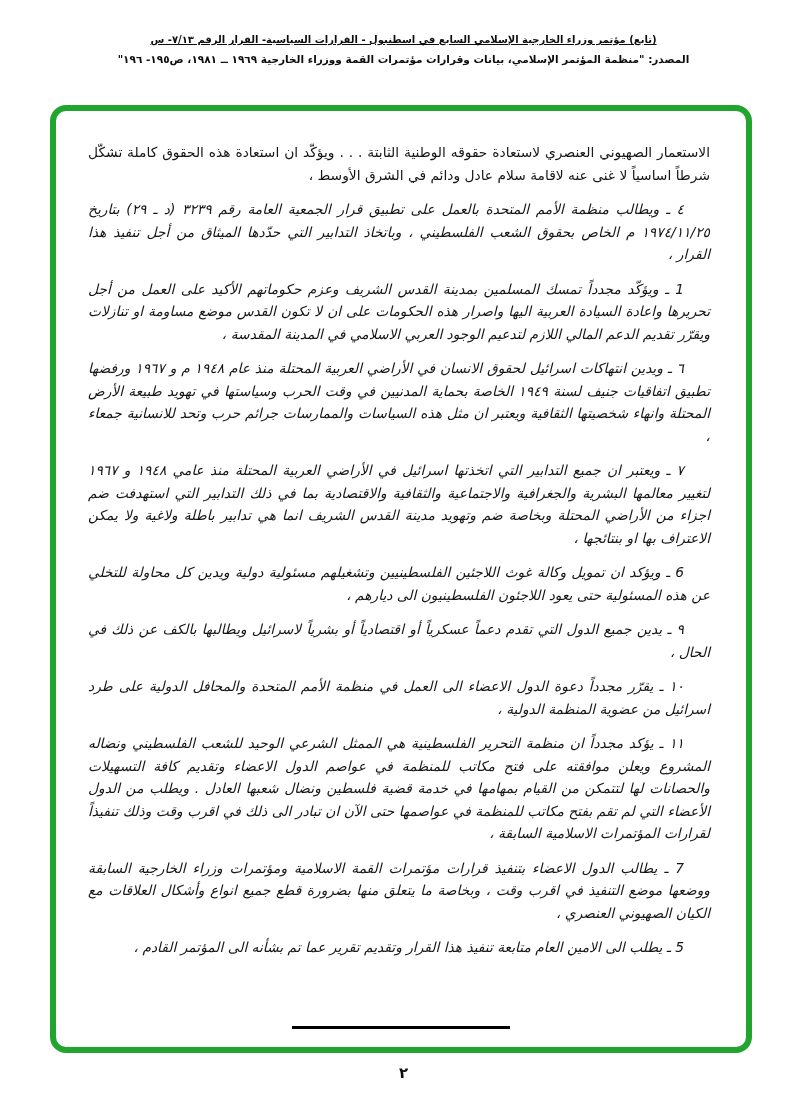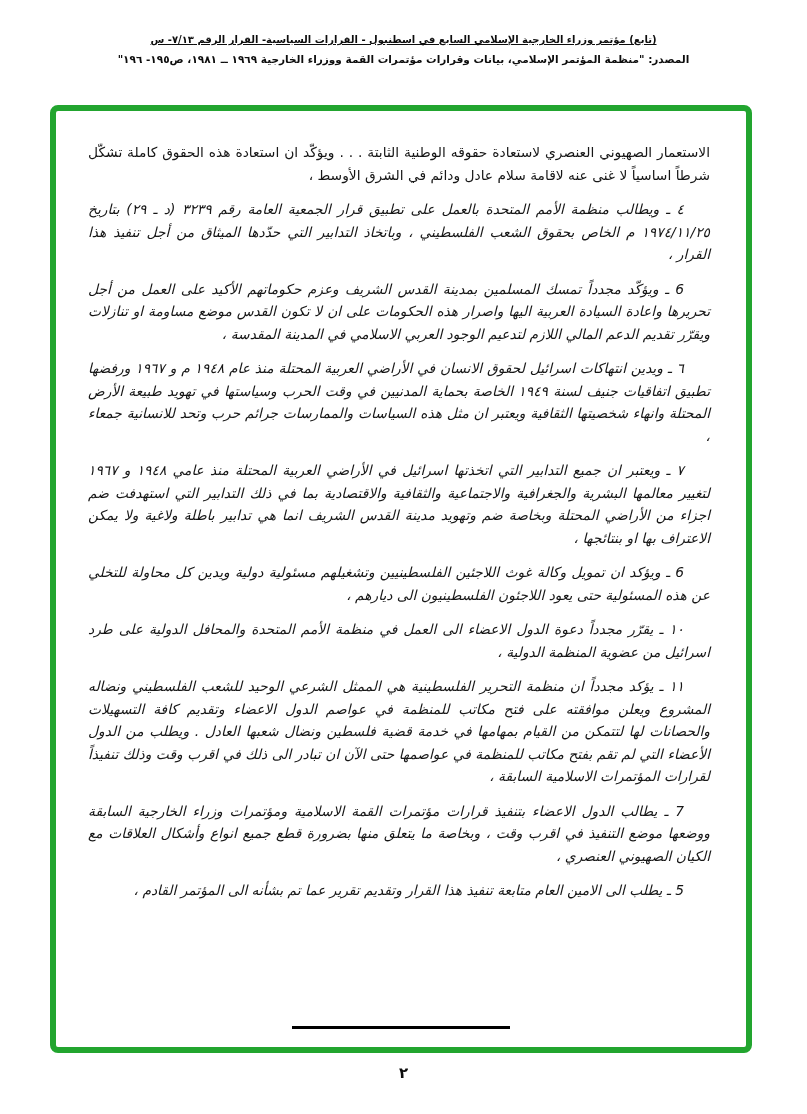--- a/index.html
+++ b/index.html
@@ -39,21 +39,21 @@
     margin-top: 8px;
     white-space: nowrap;
   }
   .green-frame {
     position: absolute;
     left: 50px;
     top: 105px;
     width: 690px;
     height: 936px;
     border: 6px solid #22A52F;
-    border-radius: 8px;
+    border-radius: 16px;
     background: #ffffff;
   }
   .doc-body {
     position: absolute;
     top: 0;
     bottom: 0;
     left: 0;
     right: 0;
     padding: 30px 36px 0 32px;
     direction: rtl;
@@ -97,24 +97,25 @@
 
   <header class="doc-header">
     <div class="line1">(تابع) مؤتمر وزراء الخارجية الإسلامي السابع في اسطنبول - القرارات السياسية- القرار الرقم ٧/١٣- س</div>
     <div class="line2">المصدر: "منظمة المؤتمر الإسلامي، بيانات وقرارات مؤتمرات القمة ووزراء الخارجية ١٩٦٩ ــ ١٩٨١، ص١٩٥- ١٩٦"</div>
   </header>
 
   <div class="green-frame">
     <div class="doc-body">
       <p class="para continuation">الاستعمار الصهيوني العنصري لاستعادة حقوقه الوطنية الثابتة . . .  ويؤكّد ان استعادة هذه الحقوق كاملة تشكّل شرطاً اساسياً لا غنى عنه لاقامة سلام عادل ودائم في الشرق الأوسط ،</p>
       <p class="para numbered">٤ ـ ويطالب منظمة الأمم المتحدة بالعمل على تطبيق قرار الجمعية العامة رقم ٣٢٣٩ (د ـ ٢٩) بتاريخ ١٩٧٤/١١/٢٥ م الخاص بحقوق الشعب الفلسطيني ، وباتخاذ التدابير التي حدّدها الميثاق من أجل تنفيذ هذا القرار ،</p>
-      <p class="para numbered">6 ـ ويؤكّد مجدداً تمسك المسلمين بمدينة القدس الشريف وعزم حكوماتهم الأكيد على العمل من أجل تحريرها واعادة السيادة العربية اليها واصرار هذه الحكومات على ان لا تكون القدس موضع مساومة او تنازلات ويقرّر تقديم الدعم المالي اللازم لتدعيم الوجود العربي الاسلامي في المدينة المقدسة ،</p>
+      <p class="para numbered">1 ـ ويؤكّد مجدداً تمسك المسلمين بمدينة القدس الشريف وعزم حكوماتهم الأكيد على العمل من أجل تحريرها واعادة السيادة العربية اليها واصرار هذه الحكومات على ان لا تكون القدس موضع مساومة او تنازلات ويقرّر تقديم الدعم المالي اللازم لتدعيم الوجود العربي الاسلامي في المدينة المقدسة ،</p>
       <p class="para numbered">٦ ـ ويدين انتهاكات اسرائيل لحقوق الانسان في الأراضي العربية المحتلة منذ عام ١٩٤٨ م و ١٩٦٧ ورفضها تطبيق اتفاقيات جنيف لسنة ١٩٤٩ الخاصة بحماية المدنيين في وقت الحرب وسياستها في تهويد طبيعة الأرض المحتلة وانهاء شخصيتها الثقافية ويعتبر ان مثل هذه السياسات والممارسات جرائم حرب وتحد للانسانية جمعاء ،</p>
       <p class="para numbered">٧ ـ ويعتبر ان جميع التدابير التي اتخذتها اسرائيل في الأراضي العربية المحتلة منذ عامي ١٩٤٨ و ١٩٦٧ لتغيير معالمها البشرية والجغرافية والاجتماعية والثقافية والاقتصادية بما في ذلك التدابير التي استهدفت ضم اجزاء من الأراضي المحتلة وبخاصة ضم وتهويد مدينة القدس الشريف انما هي تدابير باطلة ولاغية ولا يمكن الاعتراف بها او بنتائجها ،</p>
       <p class="para numbered">6 ـ ويؤكد ان تمويل وكالة غوث اللاجئين الفلسطينيين وتشغيلهم مسئولية دولية ويدين كل محاولة للتخلي عن هذه المسئولية حتى يعود اللاجئون الفلسطينيون الى ديارهم ،</p>
+      <p class="para numbered">٩ ـ يدين جميع الدول التي تقدم دعماً عسكرياً أو اقتصادياً أو بشرياً لاسرائيل ويطالبها بالكف عن ذلك في الحال ،</p>
       <p class="para numbered">١٠ ـ يقرّر مجدداً دعوة الدول الاعضاء الى العمل في منظمة الأمم المتحدة والمحافل الدولية على طرد اسرائيل من عضوية المنظمة الدولية ،</p>
       <p class="para numbered">١١ ـ يؤكد مجدداً ان منظمة التحرير الفلسطينية هي الممثل الشرعي الوحيد للشعب الفلسطيني ونضاله المشروع ويعلن موافقته على فتح مكاتب للمنظمة في عواصم الدول الاعضاء وتقديم كافة التسهيلات والحصانات لها لتتمكن من القيام بمهامها في خدمة قضية فلسطين ونضال شعبها العادل . ويطلب من الدول الأعضاء التي لم تقم بفتح مكاتب للمنظمة في عواصمها حتى الآن ان تبادر الى ذلك في اقرب وقت وذلك تنفيذاً لقرارات المؤتمرات الاسلامية السابقة ،</p>
       <p class="para numbered">7 ـ يطالب الدول الاعضاء بتنفيذ قرارات مؤتمرات القمة الاسلامية ومؤتمرات وزراء الخارجية السابقة ووضعها موضع التنفيذ في اقرب وقت ، وبخاصة ما يتعلق منها بضرورة قطع جميع انواع وأشكال العلاقات مع الكيان الصهيوني العنصري ،</p>
       <p class="para numbered">5 ـ يطلب الى الامين العام متابعة تنفيذ هذا القرار وتقديم تقرير عما تم بشأنه الى المؤتمر القادم ،</p>
     </div>
     <div class="footer-divider"></div>
   </div>
 
   <div class="page-number">٢</div>
 

